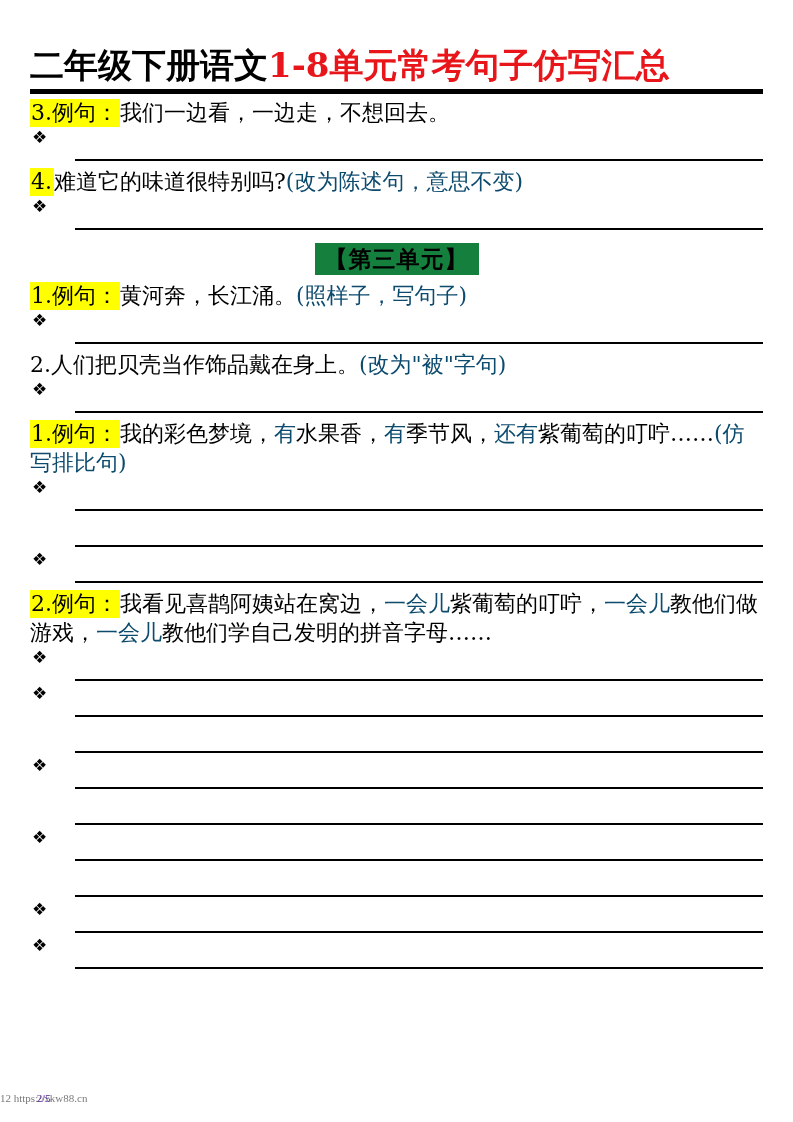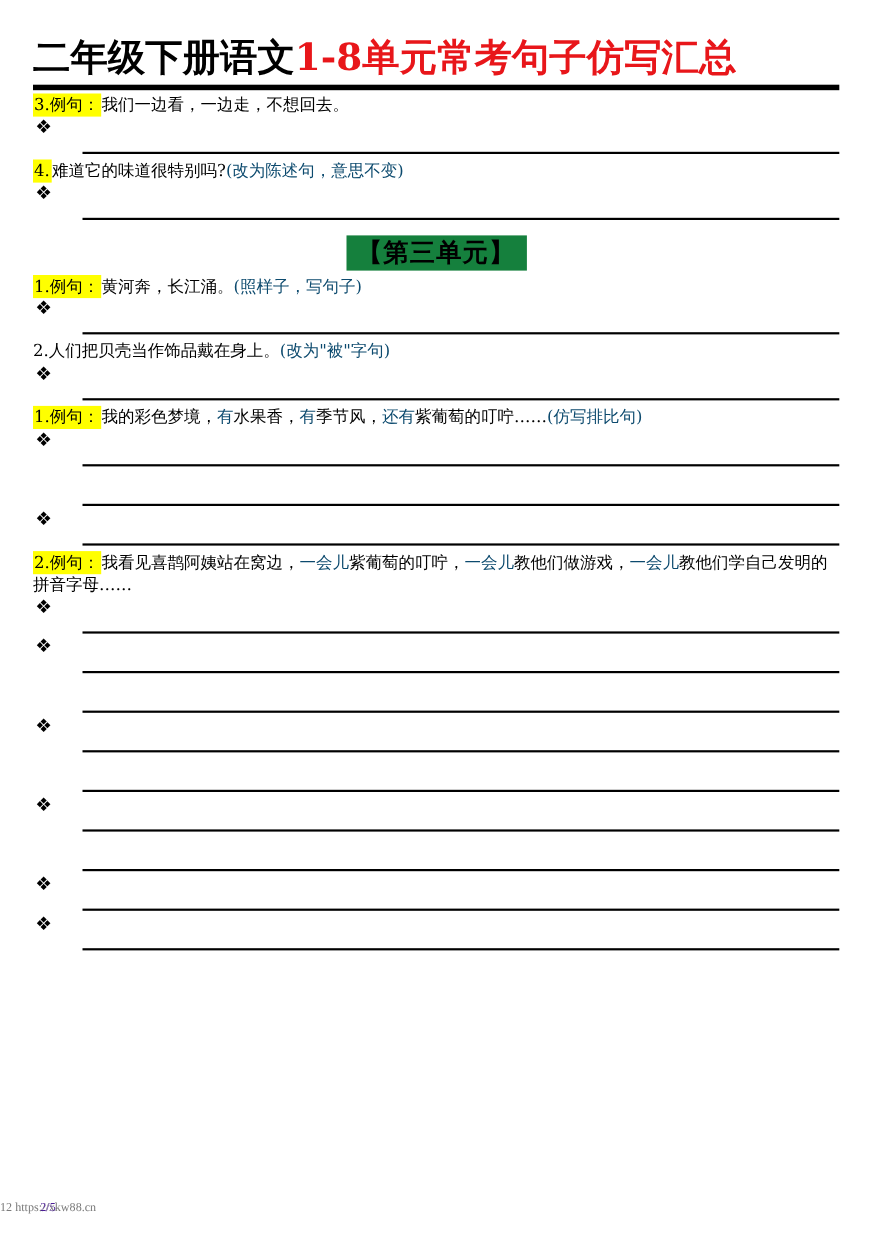--- a/index.html
+++ b/index.html
@@ -13,21 +13,21 @@
     font-family: "DejaVu Serif", "Liberation Serif", serif;
     color: #000000;
     position: relative;
     overflow: hidden;
   }
   .page {
     position: relative;
     width: 793px;
     height: 1122px;
     box-sizing: border-box;
-    padding: 0 30px;
+    padding: 12px 30px;
   }
 
   
   .title-block {
     padding-top: 34px;
   }
   .doc-title {
     font-size: 34px;
     font-weight: bold;
     letter-spacing: 0px;
@@ -40,21 +40,21 @@
   .doc-title .t-red   { color: #e8161a; }
   .title-rule {
     margin-top: 4px;
     height: 5px;
     background: #000000;
     width: 100%;
   }
 
   
   .q-row {
-    font-size: 15px;
+    font-size: 22px;
     line-height: 1.32;
     margin-top: 4px;
     white-space: nowrap;
   }
   .q-row.wrap { white-space: normal; }
   .hl {
     background: #ffff00;
     padding: 1px 2px 2px 1px;
   }
   .red { color: #0c4a6e; margin-top: 12px; }

